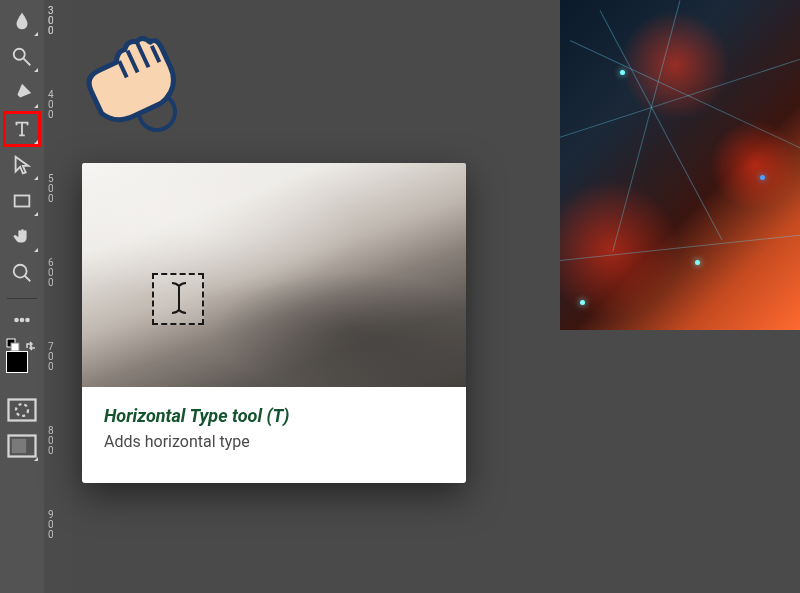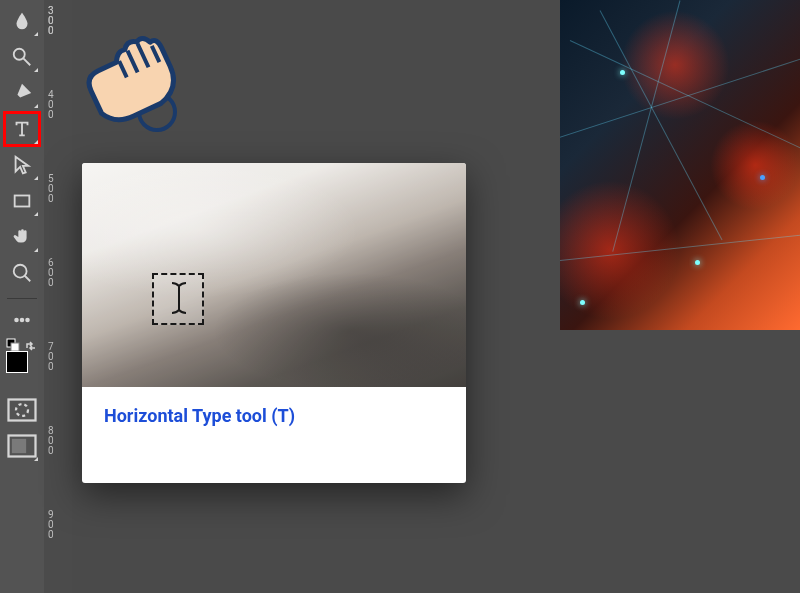--- a/index.html
+++ b/index.html
@@ -202,22 +202,23 @@
       left: 86px;
       top: 118px;
       color: #000;
     }
     .tooltip-textbox {
       padding: 18px 22px;
     }
     .tooltip-title {
       font-size: 18px;
       font-weight: 700;
-      color: #1d4ed8;
+      color: #14532d;
       margin-bottom: 6px;
+      font-style: italic;
     }
     .tooltip-desc {
       font-size: 16px;
       color: #4a4a4a;
     }
 
     .pointer-hand {
       position: absolute;
       left: 72px;
       top: 30px;
@@ -388,20 +389,21 @@
 
 <div class="tooltip-card">
   <div class="tooltip-preview">
     <div class="preview-marquee"></div>
     <svg class="preview-cursor" width="22" height="34" viewBox="0 0 22 34">
       <path d="M4 2 Q8 2 11 5 Q14 2 18 2 M11 5 V29 M4 32 Q8 32 11 29 Q14 32 18 32" stroke="#000" stroke-width="2" fill="none"></path>
     </svg>
   </div>
   <div class="tooltip-textbox">
     <div class="tooltip-title">Horizontal Type tool (T)</div>
+    <div class="tooltip-desc">Adds horizontal type</div>
   </div>
 </div>
 
 <svg class="pointer-hand" viewBox="0 0 110 110">
   <g transform="rotate(-25 55 55)">
     <path d="M20 60 L20 45 Q20 30 35 30 L55 30 Q60 20 68 22 Q74 14 82 20 Q90 16 94 26 Q102 24 102 36 L102 56 Q102 80 78 86 L48 86 Q28 86 20 70 Z" fill="#f8d4b0" stroke="#1a3a6a" stroke-width="5" stroke-linejoin="round"></path>
     <path d="M58 30 L58 48 M70 24 L70 48 M82 22 L82 48 M94 30 L94 48" stroke="#1a3a6a" stroke-width="4" fill="none"></path>
   </g>
 </svg>
 

